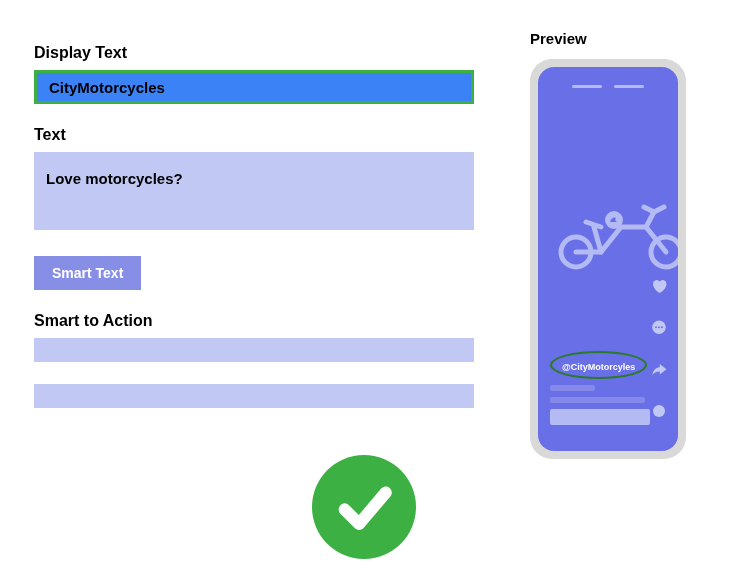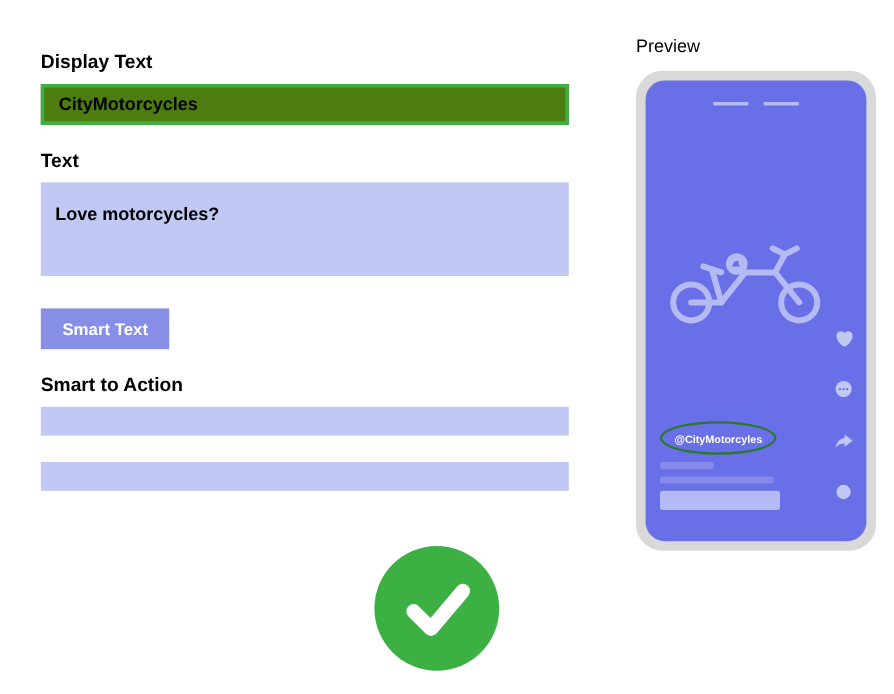--- a/index.html
+++ b/index.html
@@ -36,21 +36,21 @@
       padding: 8px 12px;
       font-size: 15px;
       font-weight: 700;
       color: #000;
       outline: none;
       height: 34px;
       font-family: inherit;
     }
     .input-highlight {
       border: 3px solid #3cb043;
-      background: #4d7c0f;
+      background: #3b82f6;
     }
     .textarea-box {
       width: 100%;
       background: #c0c8f3;
       border: none;
       padding: 18px 12px;
       font-size: 15px;
       font-weight: 700;
       color: #000;
       outline: none;
@@ -69,27 +69,27 @@
       font-family: inherit;
       text-align: center;
     }
     .preview-area {
       position: absolute;
       left: 530px;
       top: 30px;
       width: 200px;
     }
     .preview-label {
-      font-weight: 400;
+      font-weight: 700;
       font-size: 15px;
       color: #000;
       margin-bottom: 12px;
     }
     .phone-frame {
-      width: 200px;
+      width: 156px;
       height: 400px;
       background: #d9d9d9;
       border-radius: 22px;
       padding: 8px;
       position: relative;
     }
     .phone-screen {
       width: 100%;
       height: 100%;
       background: #696fe6;

